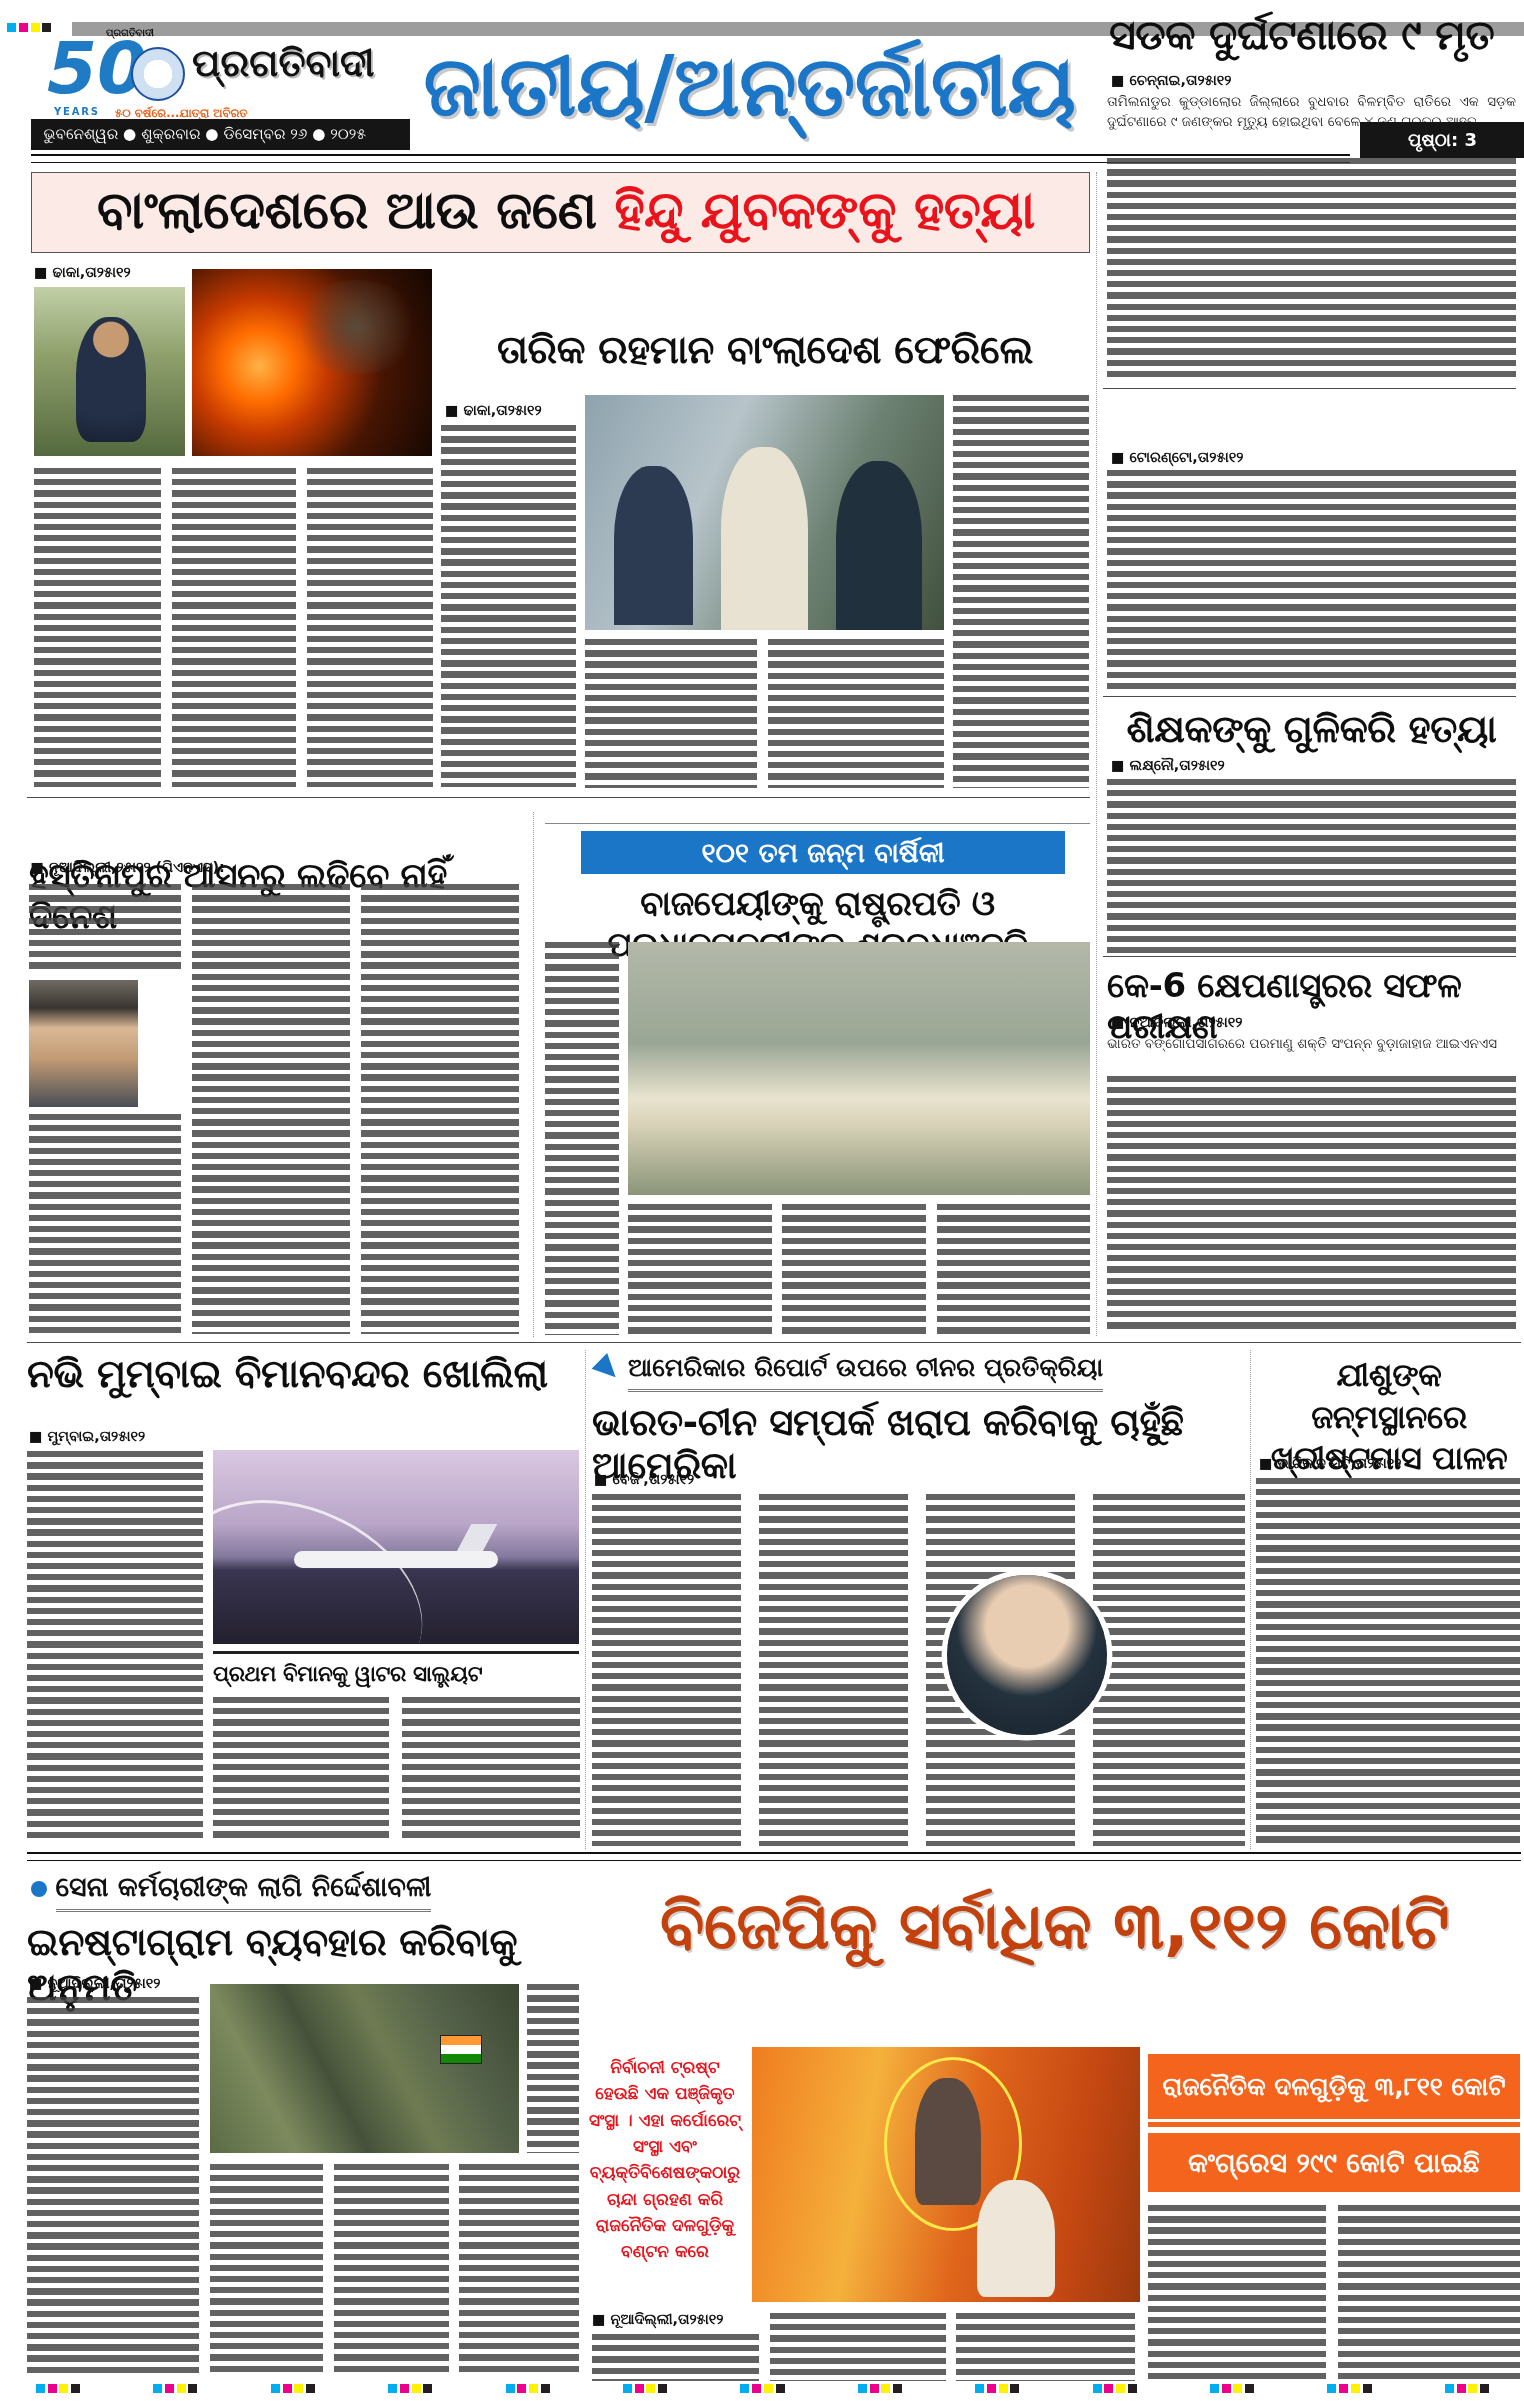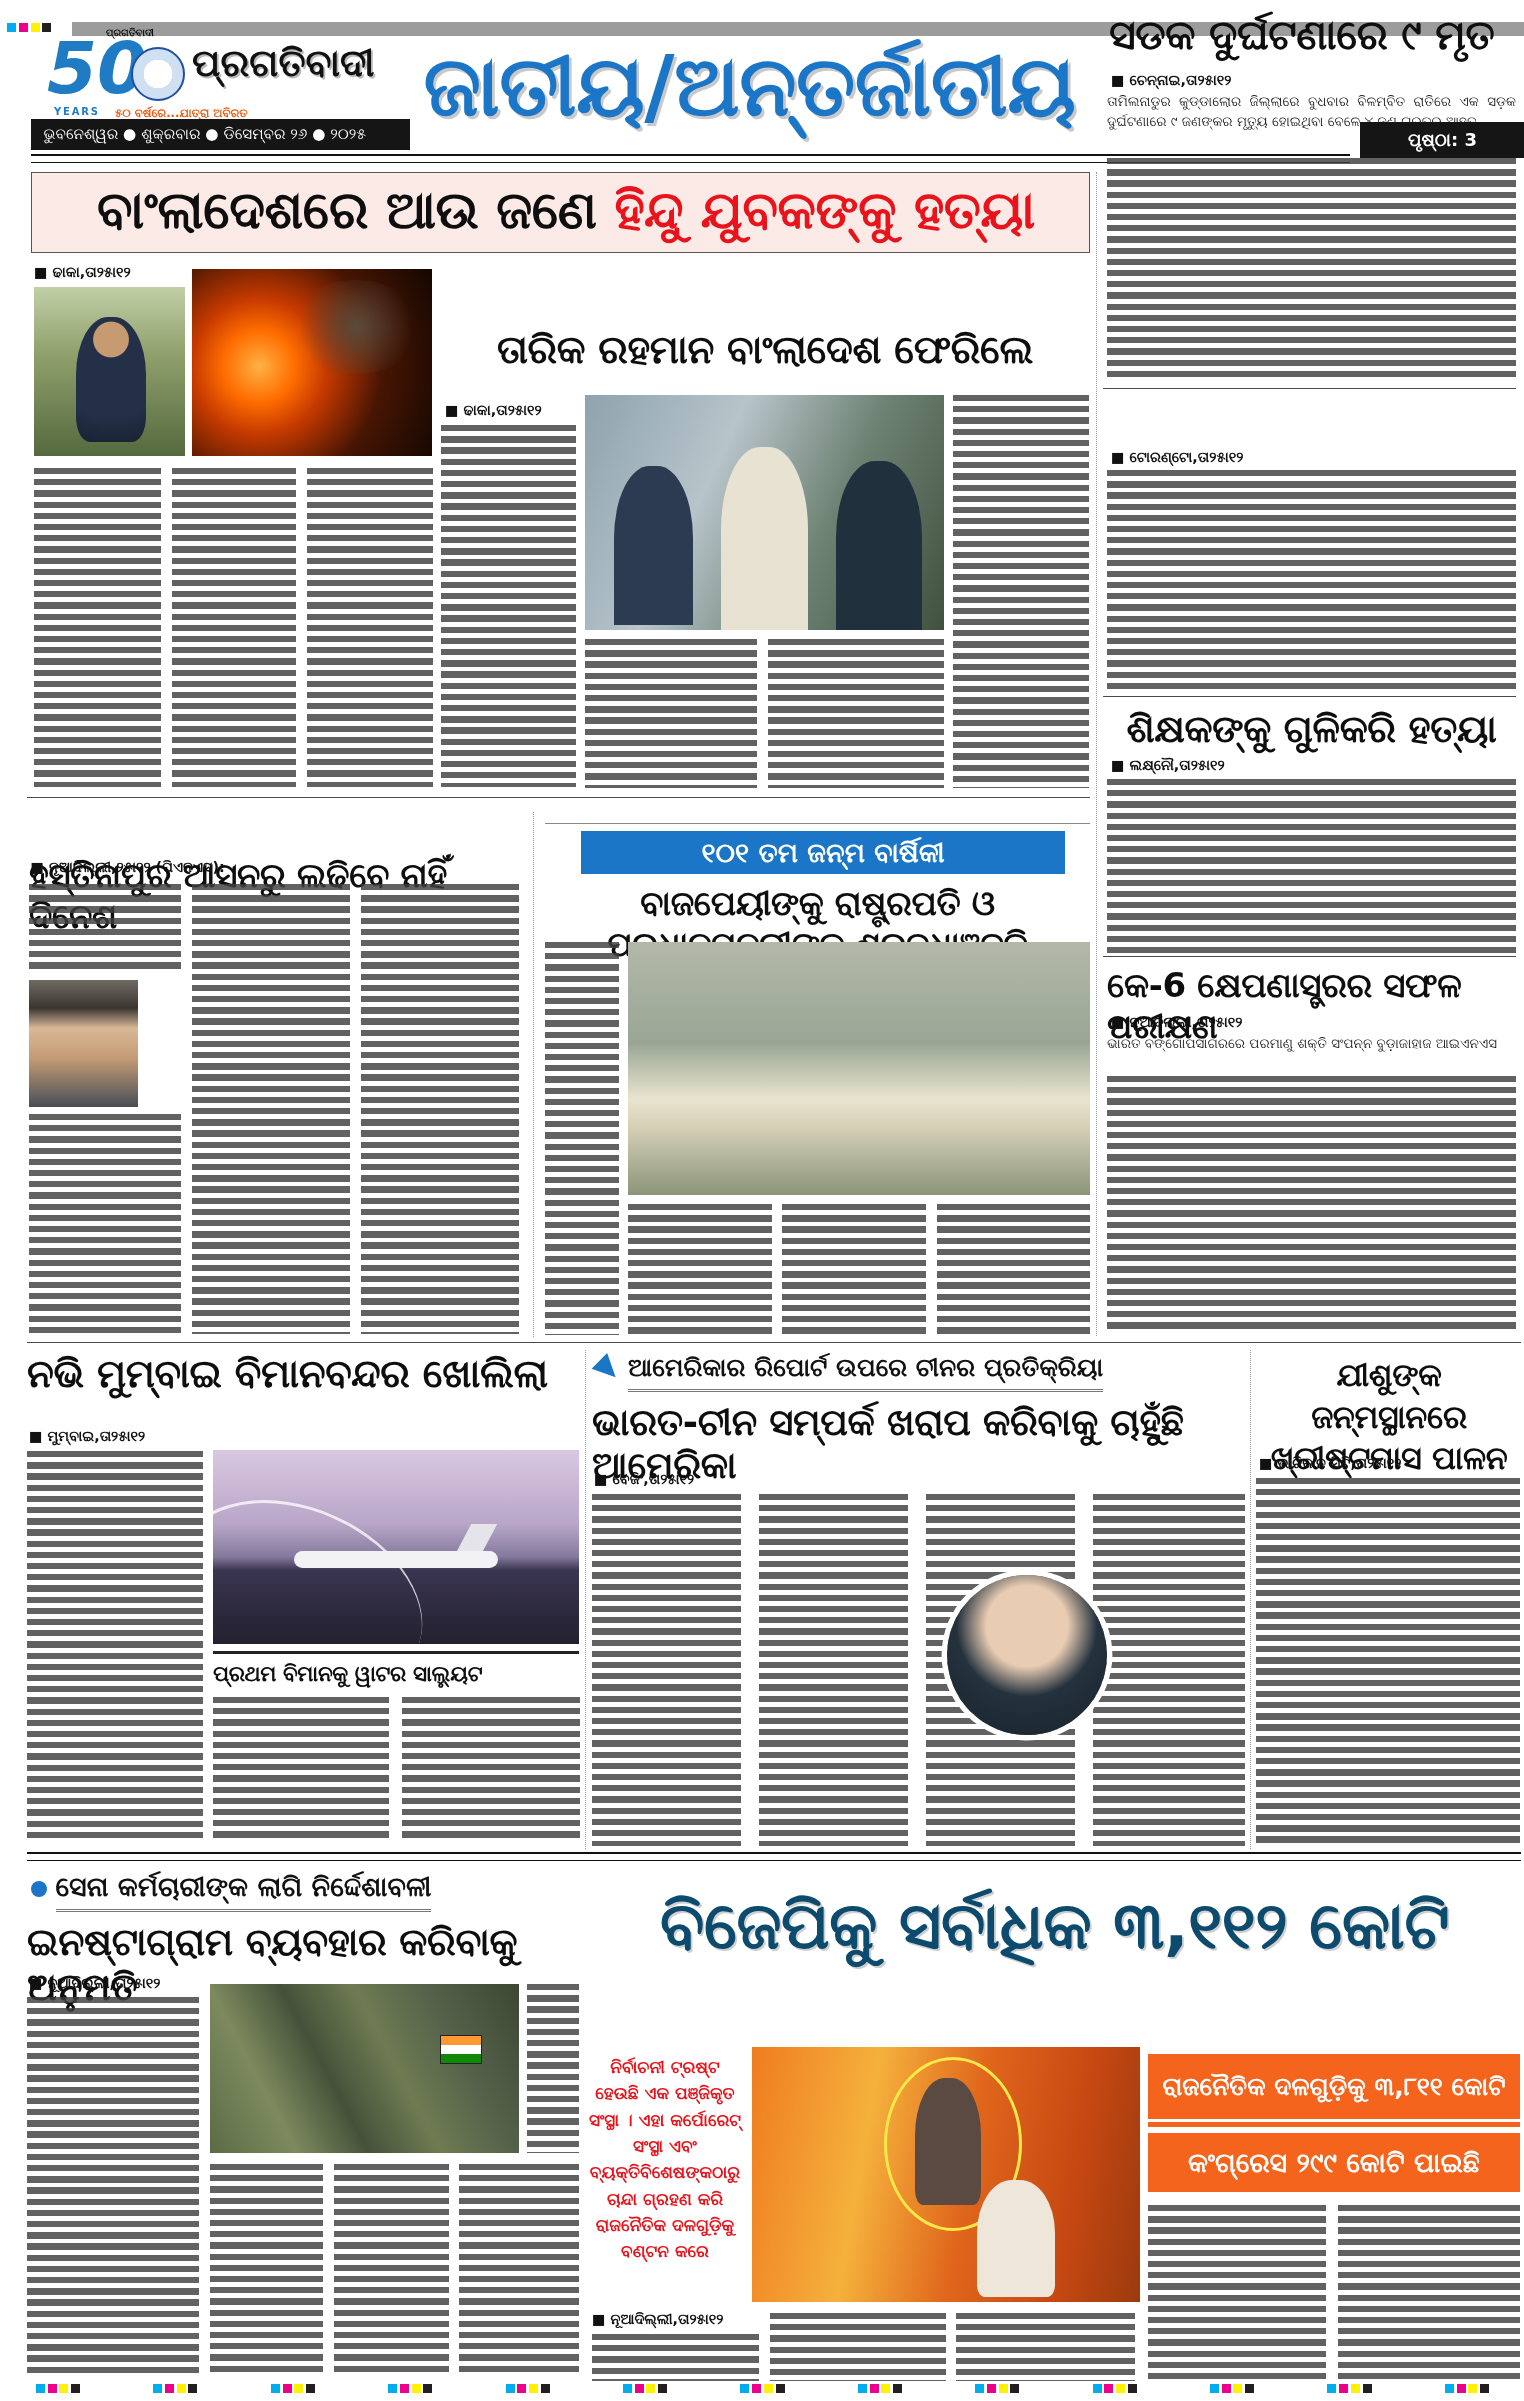--- a/index.html
+++ b/index.html
@@ -182,21 +182,21 @@
   <div class="abs dl" style="left:29px;top:1975px;">■ ନୂଆଦିଲ୍ଲୀ,ତା୨୫ା୧୨</div>
   <div class="abs sim" style="left:27px;top:1997px;width:172px;height:380px;"></div>
   <div class="abs ph ph-soldiers" style="left:210px;top:1984px;width:309px;height:169px;">
       <div class="flag"></div>
     </div>
   <div class="abs sim" style="left:527px;top:1984px;width:52px;height:169px;"></div>
   <div class="abs sim" style="left:210px;top:2164px;width:113px;height:213px;"></div>
   <div class="abs sim" style="left:334px;top:2164px;width:115px;height:213px;"></div>
   <div class="abs sim" style="left:459px;top:2164px;width:120px;height:213px;"></div>
 
-  <div class="abs hl center" style="left:588px;top:1869px;width:933px;font-size:65px;color:#0c4a6e;text-shadow:1.8px 1.8px 0 #cfcfcf;line-height:1.75;">ବିଜେପିକୁ ସର୍ବାଧିକ ୩,୧୧୨ କୋଟି</div>
+  <div class="abs hl center" style="left:588px;top:1869px;width:933px;font-size:65px;color:#c2410c;text-shadow:1.8px 1.8px 0 #cfcfcf;line-height:1.75;">ବିଜେପିକୁ ସର୍ବାଧିକ ୩,୧୧୨ କୋଟି</div>
   <div class="abs" style="left:588px;top:2054px;width:154px;font-size:17px;font-weight:bold;color:#e8131b;text-align:center;line-height:1.55;">ନିର୍ବାଚନୀ ଟ୍ରଷ୍ଟ ହେଉଛି ଏକ ପଞ୍ଜିକୃତ ସଂସ୍ଥା । ଏହା କର୍ପୋରେଟ୍ ସଂସ୍ଥା ଏବଂ ବ୍ୟକ୍ତିବିଶେଷଙ୍କଠାରୁ ଚାନ୍ଦା ଗ୍ରହଣ କରି ରାଜନୈତିକ ଦଳଗୁଡ଼ିକୁ ବଣ୍ଟନ କରେ</div>
   <div class="abs ph ph-bjp" style="left:752px;top:2047px;width:388px;height:255px;">
     <div class="oval"></div>
     <div class="h1"></div>
     <div class="h2"></div>
   </div>
   <div class="abs obox" style="left:1148px;top:2054px;width:372px;height:65px;font-size:25px;line-height:65px;">ରାଜନୈତିକ ଦଳଗୁଡ଼ିକୁ ୩,୮୧୧ କୋଟି ଚାନ୍ଦା</div>
   <div class="abs" style="left:1148px;top:2122px;width:372px;height:5.4px;background:#f4641d;"></div>
   <div class="abs obox" style="left:1148px;top:2133px;width:372px;height:59px;font-size:27px;line-height:59px;">କଂଗ୍ରେସ ୨୯୯ କୋଟି ପାଇଛି</div>
   <div class="abs sim" style="left:1148px;top:2205px;width:178px;height:176px;"></div>

